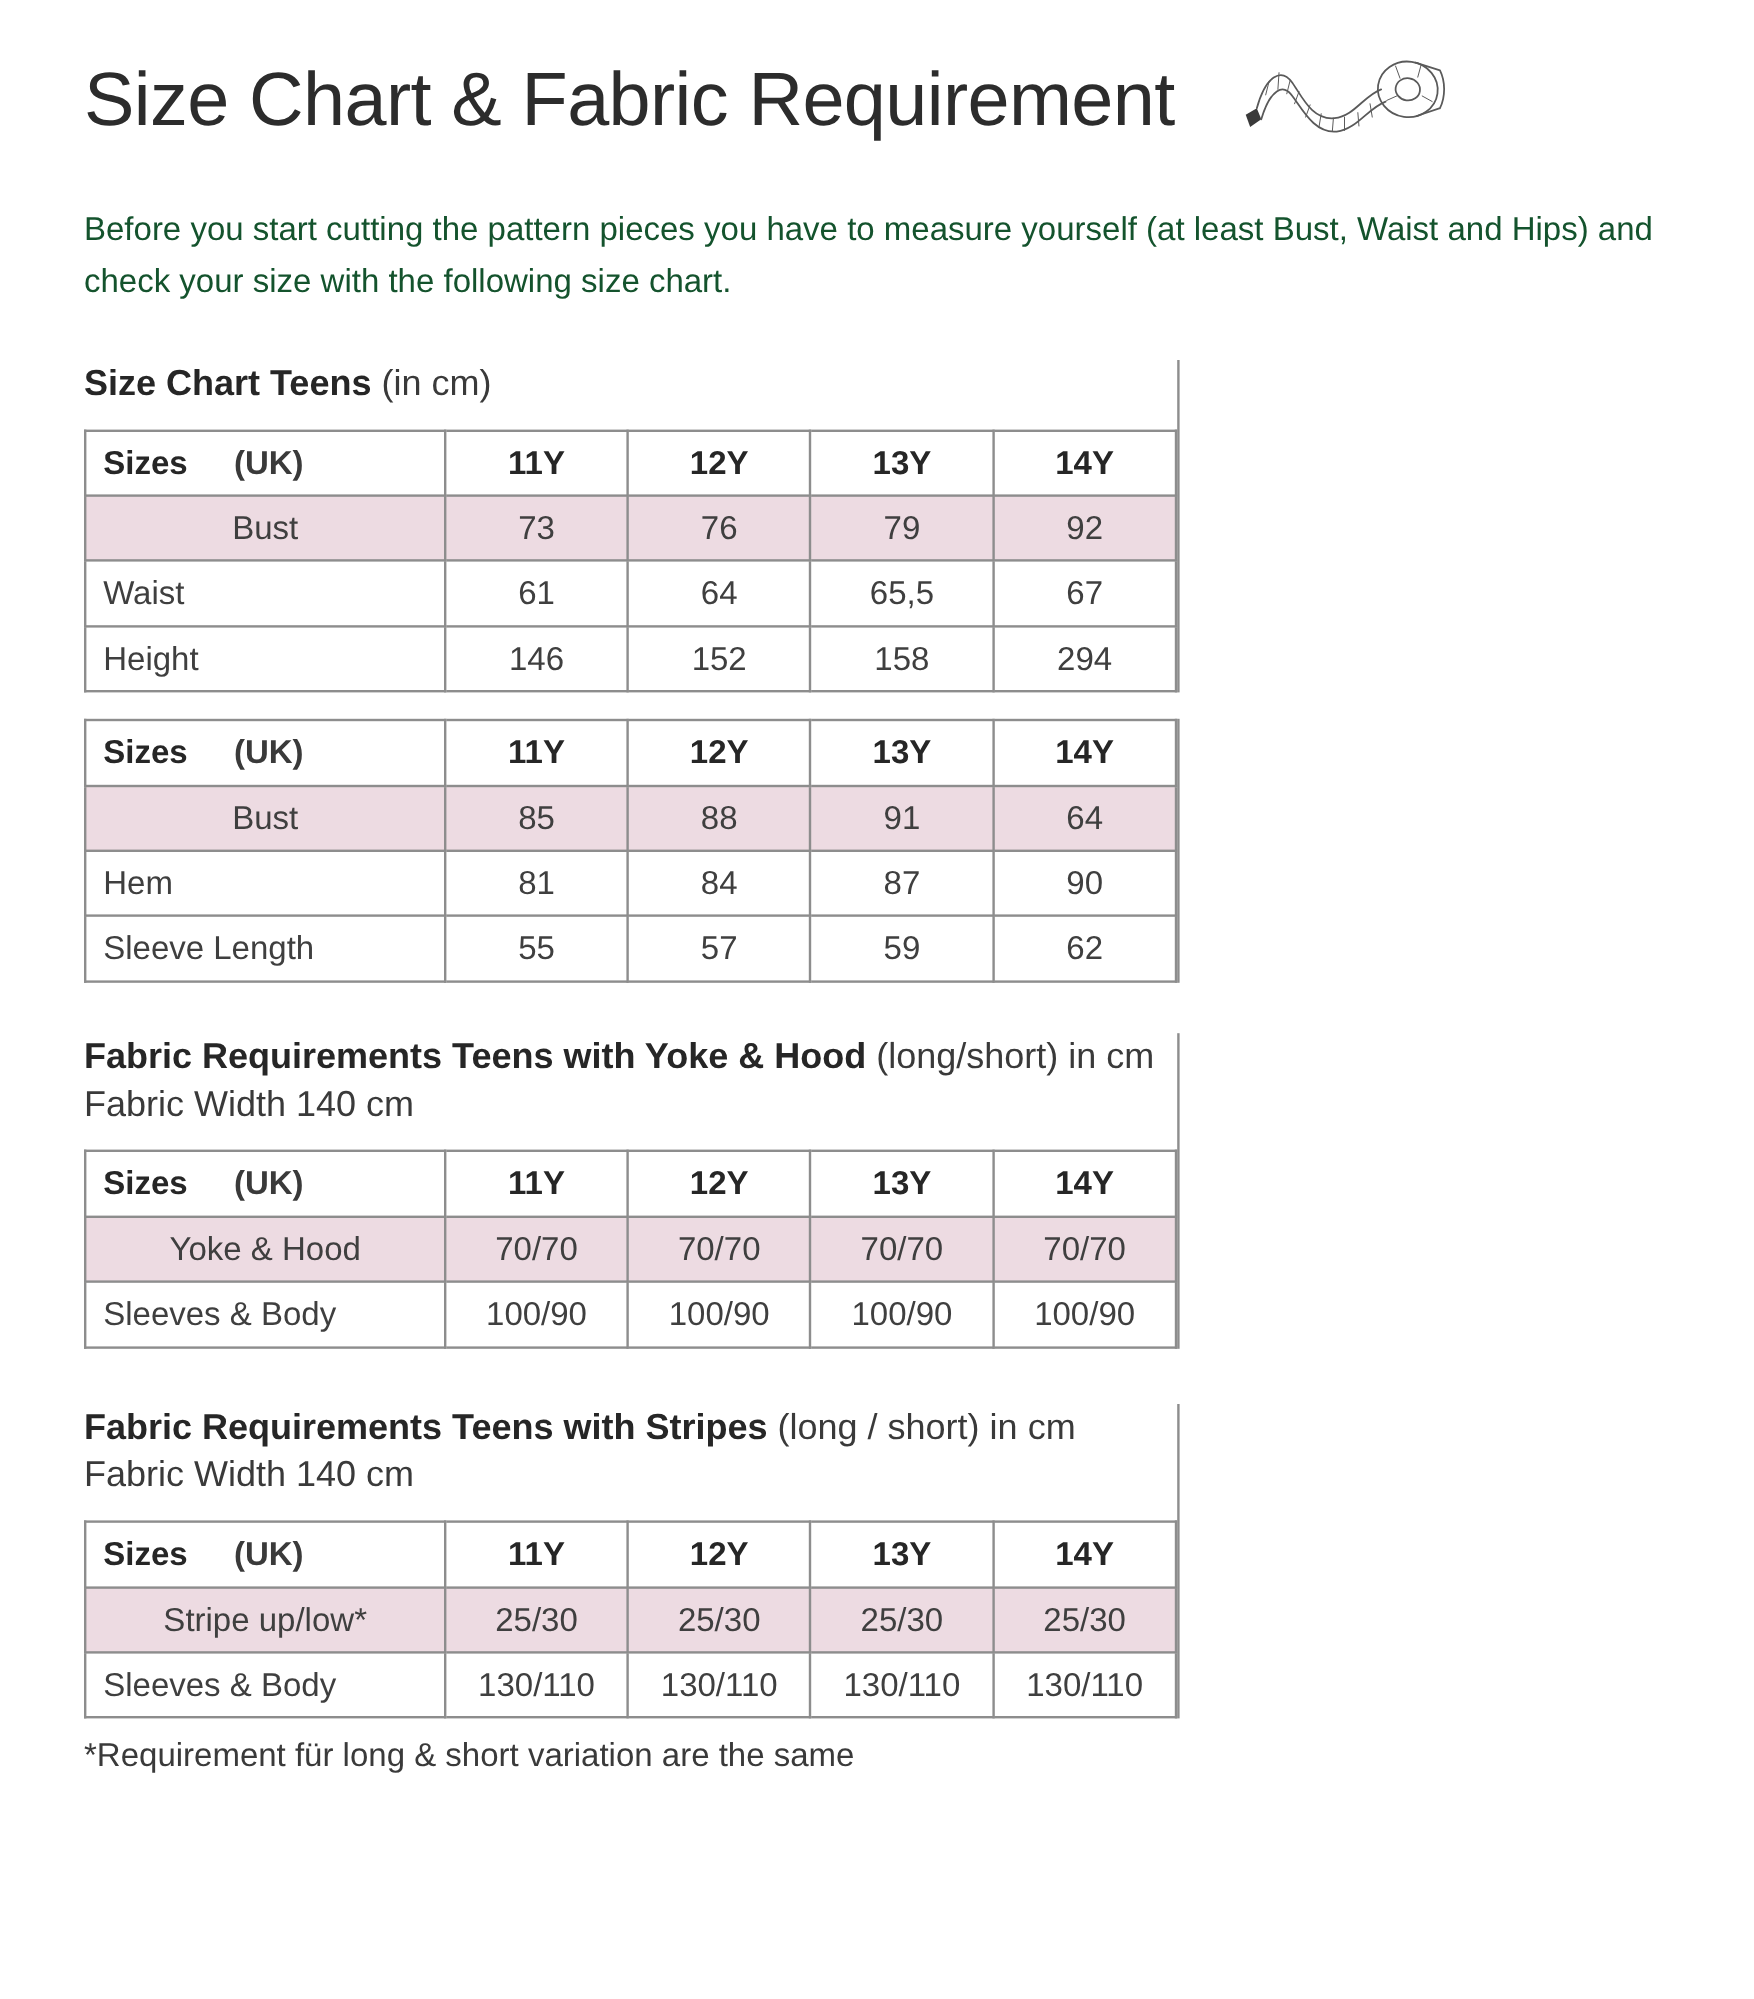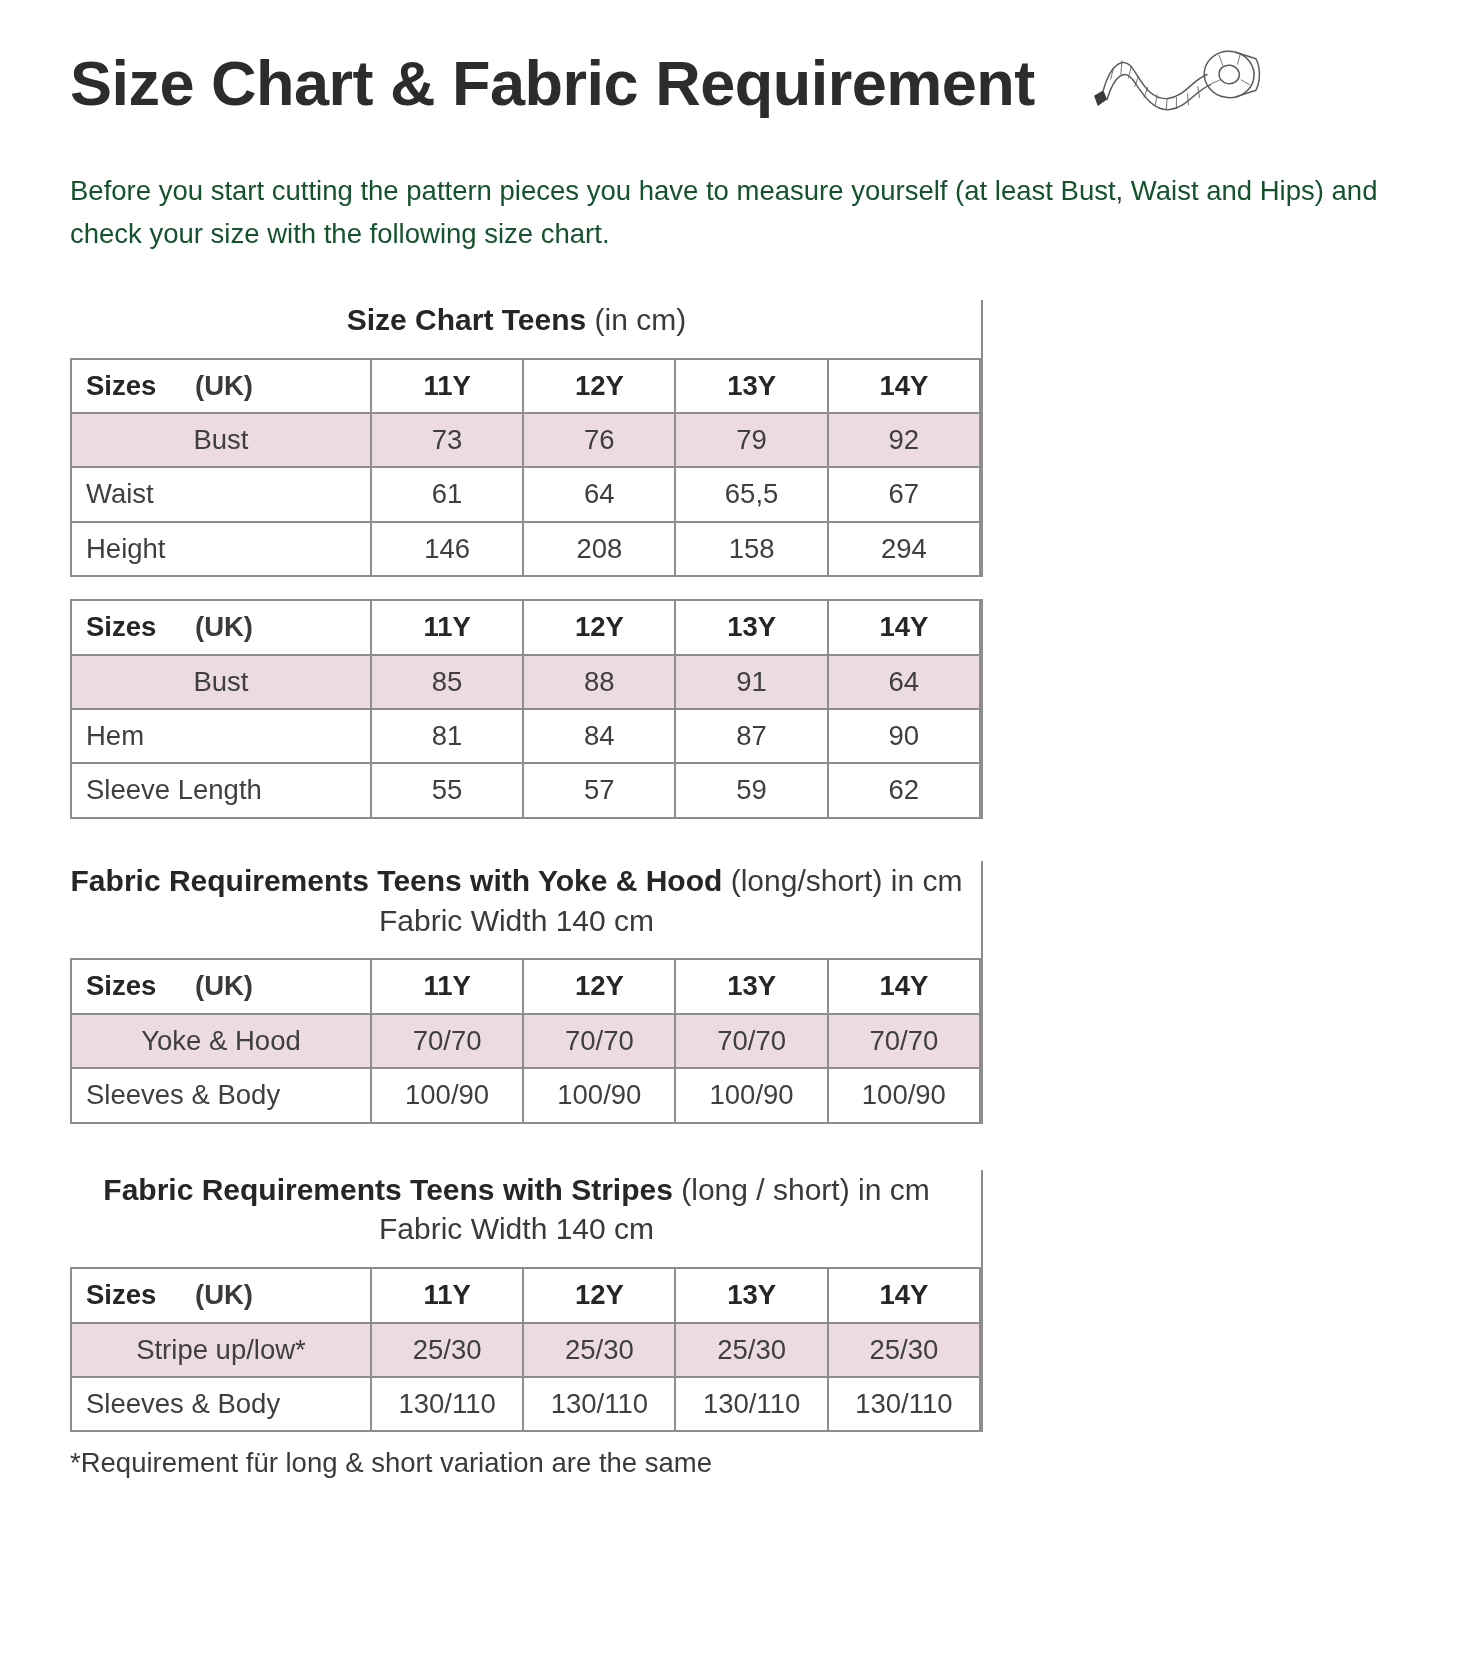--- a/index.html
+++ b/index.html
@@ -4,36 +4,36 @@
 <style>
   html,body{margin:0;padding:0;background:#ffffff;}
   .page{
     width:1462px;min-height:1666px;box-sizing:border-box;
     padding:38px 70px 24px 70px;
     font-family:"Liberation Sans","DejaVu Sans",sans-serif;
     color:#3c3c3c;background:#ffffff;
   }
   .title-row{display:flex;align-items:center;gap:48px;}
   h1{
-    margin:0;font-size:63px;font-weight:700;color:#2c2c2c;
+    margin:0;font-size:63px;font-weight:400;color:#2c2c2c;
     letter-spacing:-0.5px;line-height:1.15;white-space:nowrap;
   }
   .tape{flex:0 0 auto;margin-top:-6px;}
   .intro{
     margin-top:42px;font-size:27.5px;line-height:1.56;color:#14532d;
     max-width:1332px;
   }
   .section{width:913px;border-right:2px solid #8d8d8d;box-sizing:border-box;}
   .s1{margin-top:44px;}
   .s2{margin-top:22px;}
   .s3{margin-top:42px;}
   .s4{margin-top:46px;}
   .section-heading{
     margin:0 0 18px 0;font-size:30px;line-height:1.33;color:#262626;
-    font-weight:700;padding-right:18px;text-align:center;
+    font-weight:700;padding-right:18px;
   }
   .section-heading .reg{font-weight:400;color:#3a3a3a;}
   table{
     width:100%;border-collapse:collapse;table-layout:fixed;
     font-size:27.5px;color:#3f3f3f;
   }
   th,td{
     border:2px solid #8d8d8d;padding:9px 14px;line-height:1.25;
     height:34px;vertical-align:middle;background:#ffffff;
   }
@@ -99,21 +99,21 @@
         <tr>
           <td class="l">Waist</td>
           <td>61</td>
           <td>64</td>
           <td>65,5</td>
           <td>67</td>
         </tr>
         <tr>
           <td class="l">Height</td>
           <td>146</td>
-          <td>208</td>
+          <td>152</td>
           <td>158</td>
           <td>294</td>
         </tr>
       </tbody>
     </table>
   </div>
 
   <div class="section s2">
     <table>
       <colgroup>

